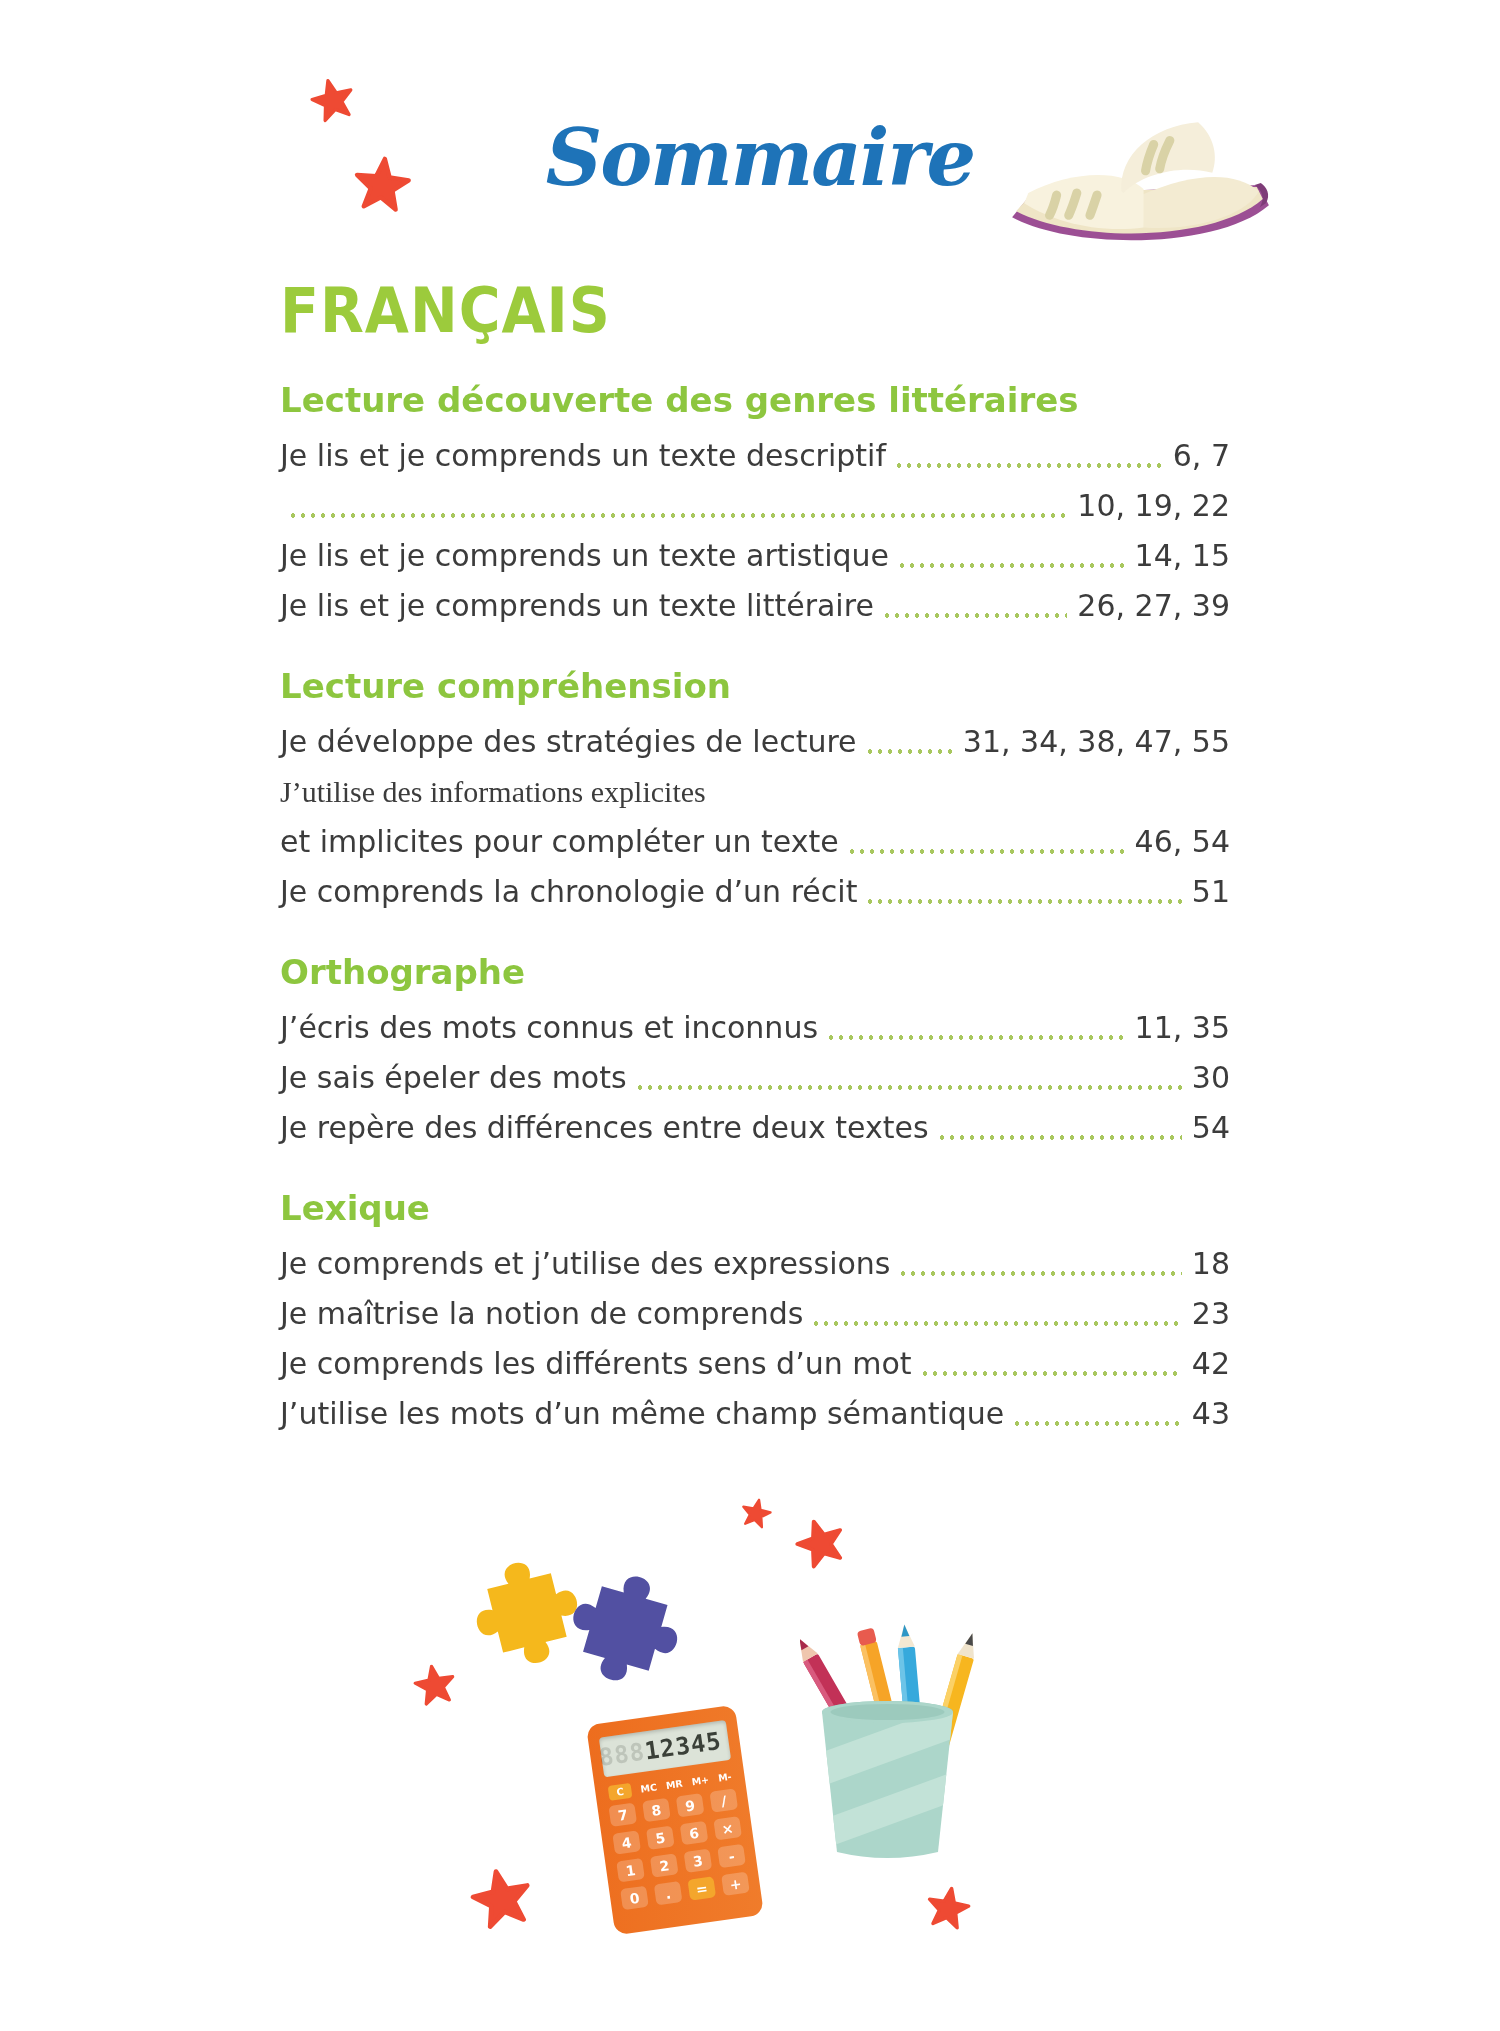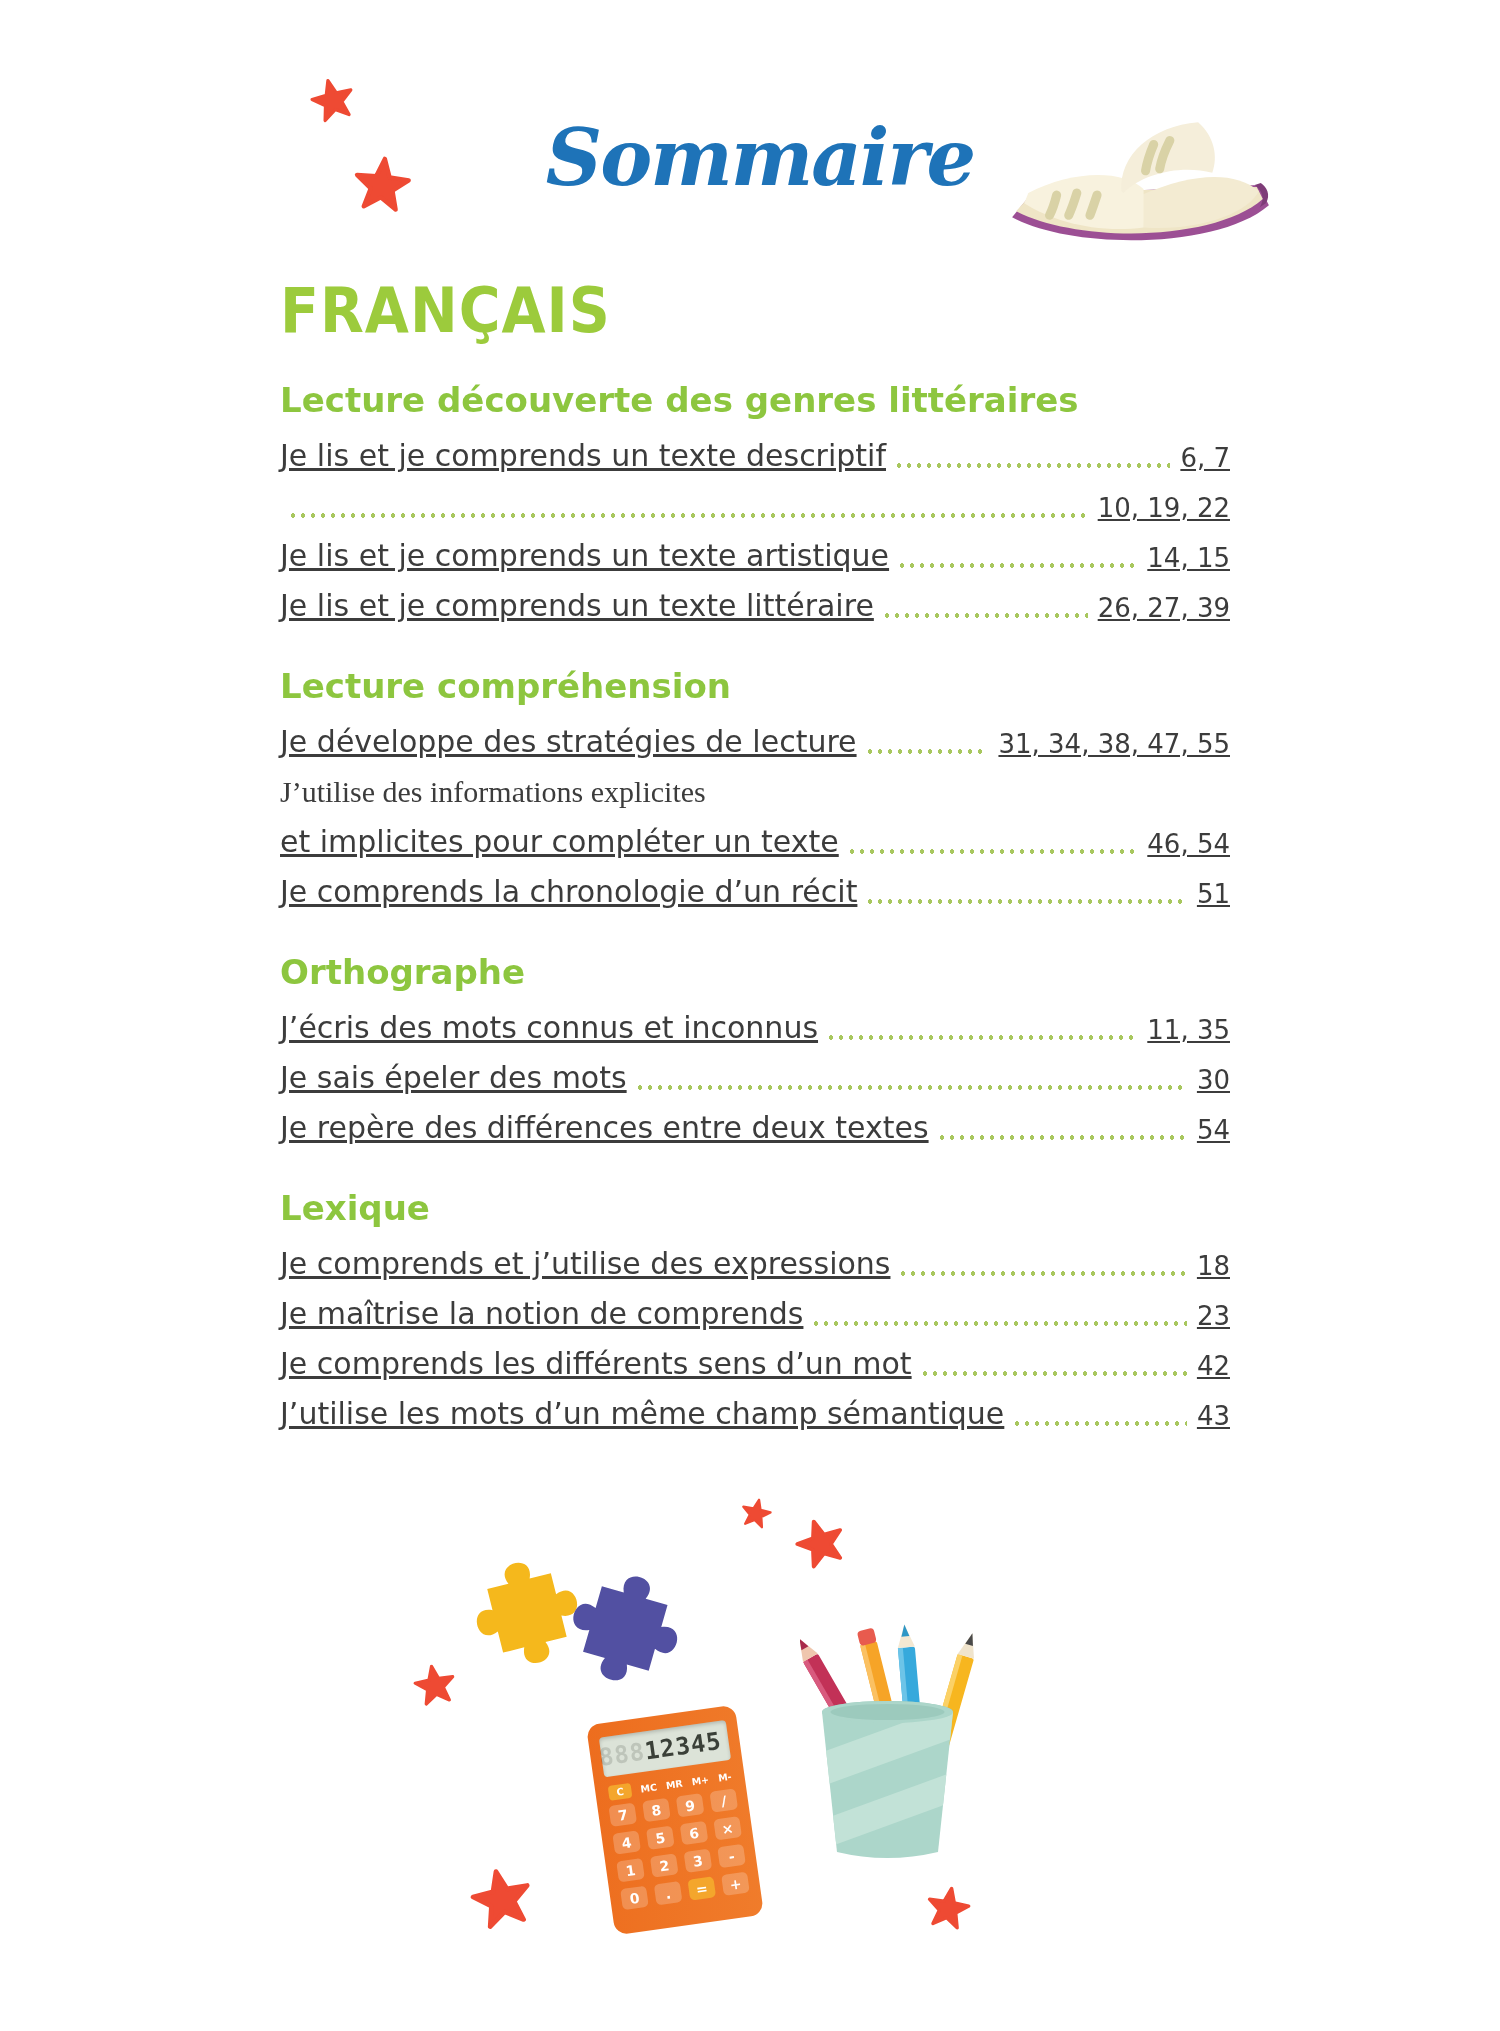--- a/index.html
+++ b/index.html
@@ -22,29 +22,29 @@
   .content{left:280px;top:282px;width:950px;}
   .subject{
     margin:0 0 34px 0;font-size:57px;font-weight:bold;color:#9ccb3c;
     letter-spacing:1px;line-height:1.1;transform:scaleY(1.08);transform-origin:left bottom;
   }
   .section-heading{
     font-size:34px;font-weight:bold;color:#8dc63f;line-height:42px;
     margin:36px 0 8px 0;
   }
   .section:first-of-type .section-heading{margin-top:0;}
-  .entry-row{display:flex;align-items:flex-end;height:50px;padding-bottom:8px;box-sizing:border-box;text-decoration:underline;}
+  .entry-row{display:flex;align-items:flex-end;height:50px;padding-bottom:8px;box-sizing:border-box;}
   .entry-l1{display:flex;align-items:flex-end;height:50px;padding-bottom:8px;box-sizing:border-box;font-size:30px;line-height:1;font-family:Liberation Serif, serif;}
   .entry-label{font-size:30px;line-height:1;white-space:nowrap;}
   .dots{
     flex:1;height:5px;margin:0 10px 3px 8px;
     background-image:radial-gradient(circle,#a8c75e 2.1px,rgba(0,0,0,0) 2.4px);
     background-size:10px 5px;background-repeat:repeat-x;background-position:left bottom;
   }
-  .pages{font-size:26px;line-height:1;white-space:nowrap;}
+  .pages{font-size:30px;line-height:1;white-space:nowrap;}
 
   
   .calc{
     left:600px;top:1714px;width:150px;height:212px;
     background:linear-gradient(100deg,#ed6d1e,#f07c2b);
     border-radius:13px;transform:rotate(-8deg);box-sizing:border-box;padding:14px 11px 10px 11px;
   }
   .calc-display{
     height:40px;background:#dce3d8;border-radius:4px;
     box-shadow:inset 0 2px 4px rgba(0,0,0,.18);

